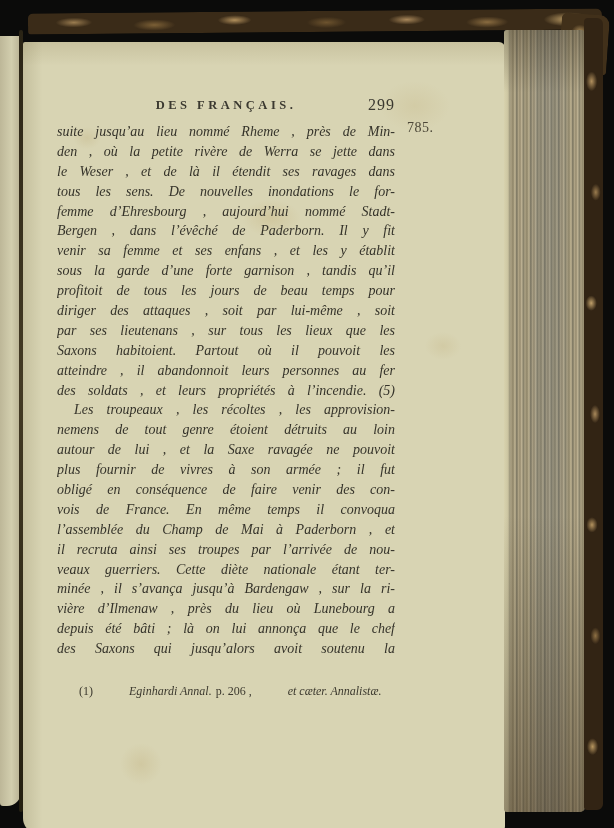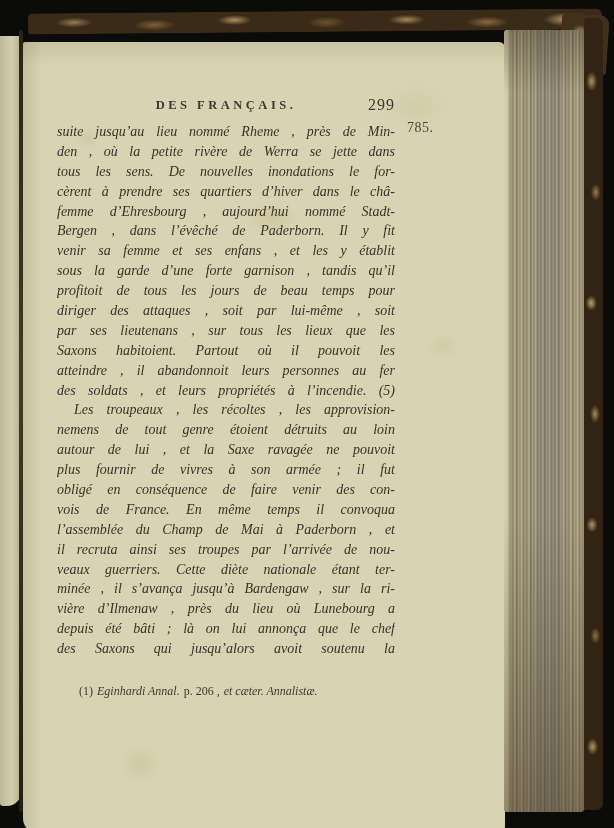--- a/index.html
+++ b/index.html
@@ -91,21 +91,21 @@
     white-space: normal; overflow: hidden;
     color: #35332a;
     font-style: italic;
   }
   .paragraph.indent-first .text-line:first-child { text-indent: 17px; }
 
   .footnote {
     position: absolute; left: 34px; top: 642px; width: 360px;
     font-size: 12px; color: #3c392e; text-indent: 22px;
   }
-  .footnote .it { font-style: italic; }
+  .footnote .it { font-style: italic; margin-left: 32px; }
   .footnote span { margin-right: 4px; }
 
   
   .page-stack {
     position: absolute; left: 504px; top: 30px; width: 81px; height: 782px;
     border-radius: 3px 4px 5px 3px;
     background:
       linear-gradient(90deg, #d8d2ae 0px, #cfc9a5 3px, rgba(216,210,174,0) 7px),
       linear-gradient(90deg, rgba(0,0,0,0) 28%, rgba(88,98,108,0.20) 44%, rgba(88,98,108,0.24) 64%, rgba(0,0,0,0) 82%),
       repeating-linear-gradient(90deg,
@@ -153,22 +153,22 @@
       <span class="running-title">DES FRANÇAIS.</span>
       <span class="page-number">299</span>
     </div>
 
     <div class="margin-note">785.</div>
 
     <div class="body-text">
       <div class="paragraph">
           <div class="text-line">suite jusqu’au lieu nommé Rheme , près de Min-</div>
           <div class="text-line">den , où la petite rivère de Werra se jette dans</div>
+          <div class="text-line">le Weser , et de là il étendit ses ravages dans</div>
           <div class="text-line">tous les sens. De nouvelles inondations le for-</div>
-          <div class="text-line">cèrent à prendre ses quartiers d’hiver dans le châ-</div>
           <div class="text-line">femme d’Ehresbourg , aujourd’hui nommé Stadt-</div>
           <div class="text-line">Bergen , dans l’évêché de Paderborn. Il y fit</div>
           <div class="text-line">venir sa femme et ses enfans , et les y établit</div>
           <div class="text-line">sous la garde d’une forte garnison , tandis qu’il</div>
           <div class="text-line">profitoit de tous les jours de beau temps pour</div>
           <div class="text-line">diriger des attaques , soit par lui-même , soit</div>
           <div class="text-line">par ses lieutenans , sur tous les lieux que les</div>
           <div class="text-line">Saxons habitoient. Partout où il pouvoit les</div>
           <div class="text-line">atteindre , il abandonnoit leurs personnes au fer</div>
           <div class="text-line">des soldats , et leurs propriétés à l’incendie. (5)</div>

